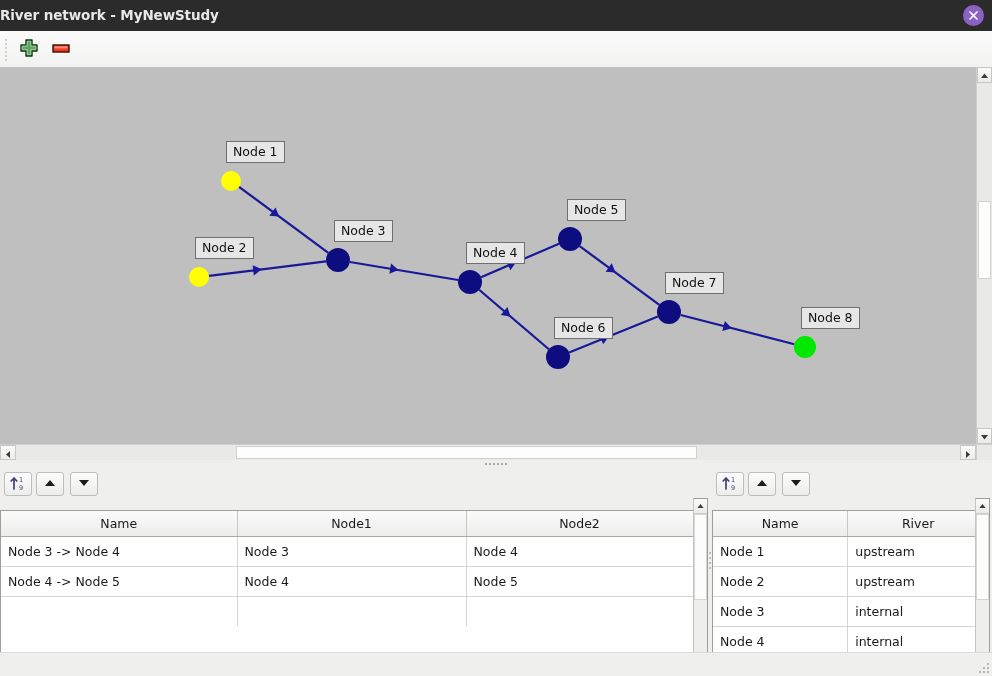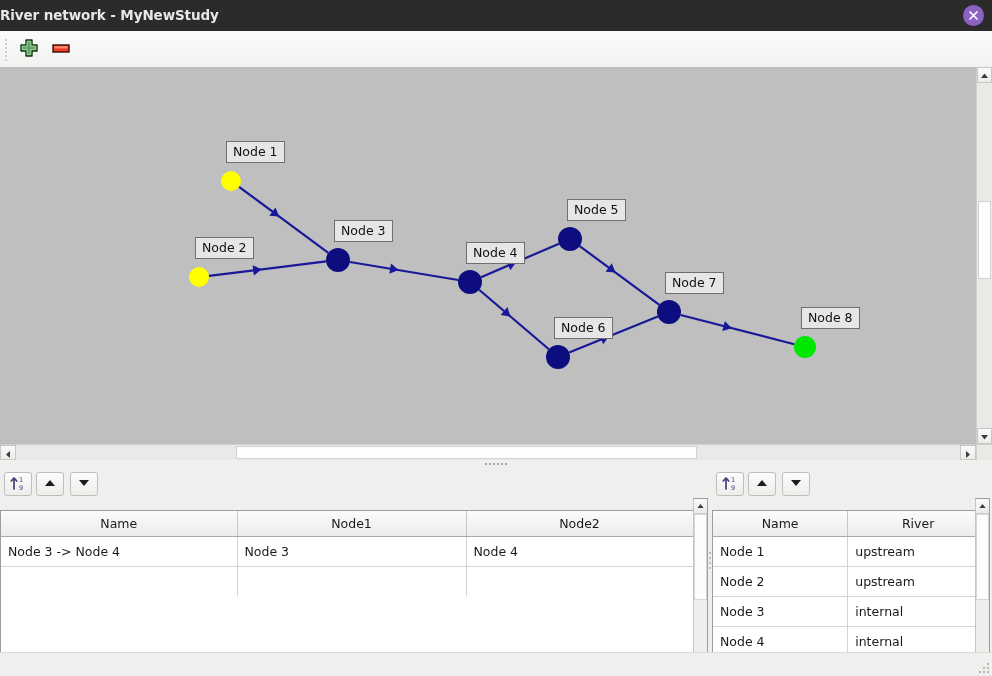--- a/index.html
+++ b/index.html
@@ -429,20 +429,25 @@
               <th>Node2</th>
             </tr>
           </thead>
         <tbody>
             <tr>
               <td>Node 3 -&gt; Node 4</td>
               <td>Node 3</td>
               <td>Node 4</td>
             </tr>
             <tr>
+              <td>Node 4 -&gt; Node 5</td>
+              <td>Node 4</td>
+              <td>Node 5</td>
+            </tr>
+            <tr>
               <td></td>
               <td></td>
               <td></td>
             </tr>
           </tbody>
       </table>
     </div>
     <div class="tbl-vscroll">
       <div class="tvs-up">
         <svg width="13" height="15" viewBox="0 0 13 15">

